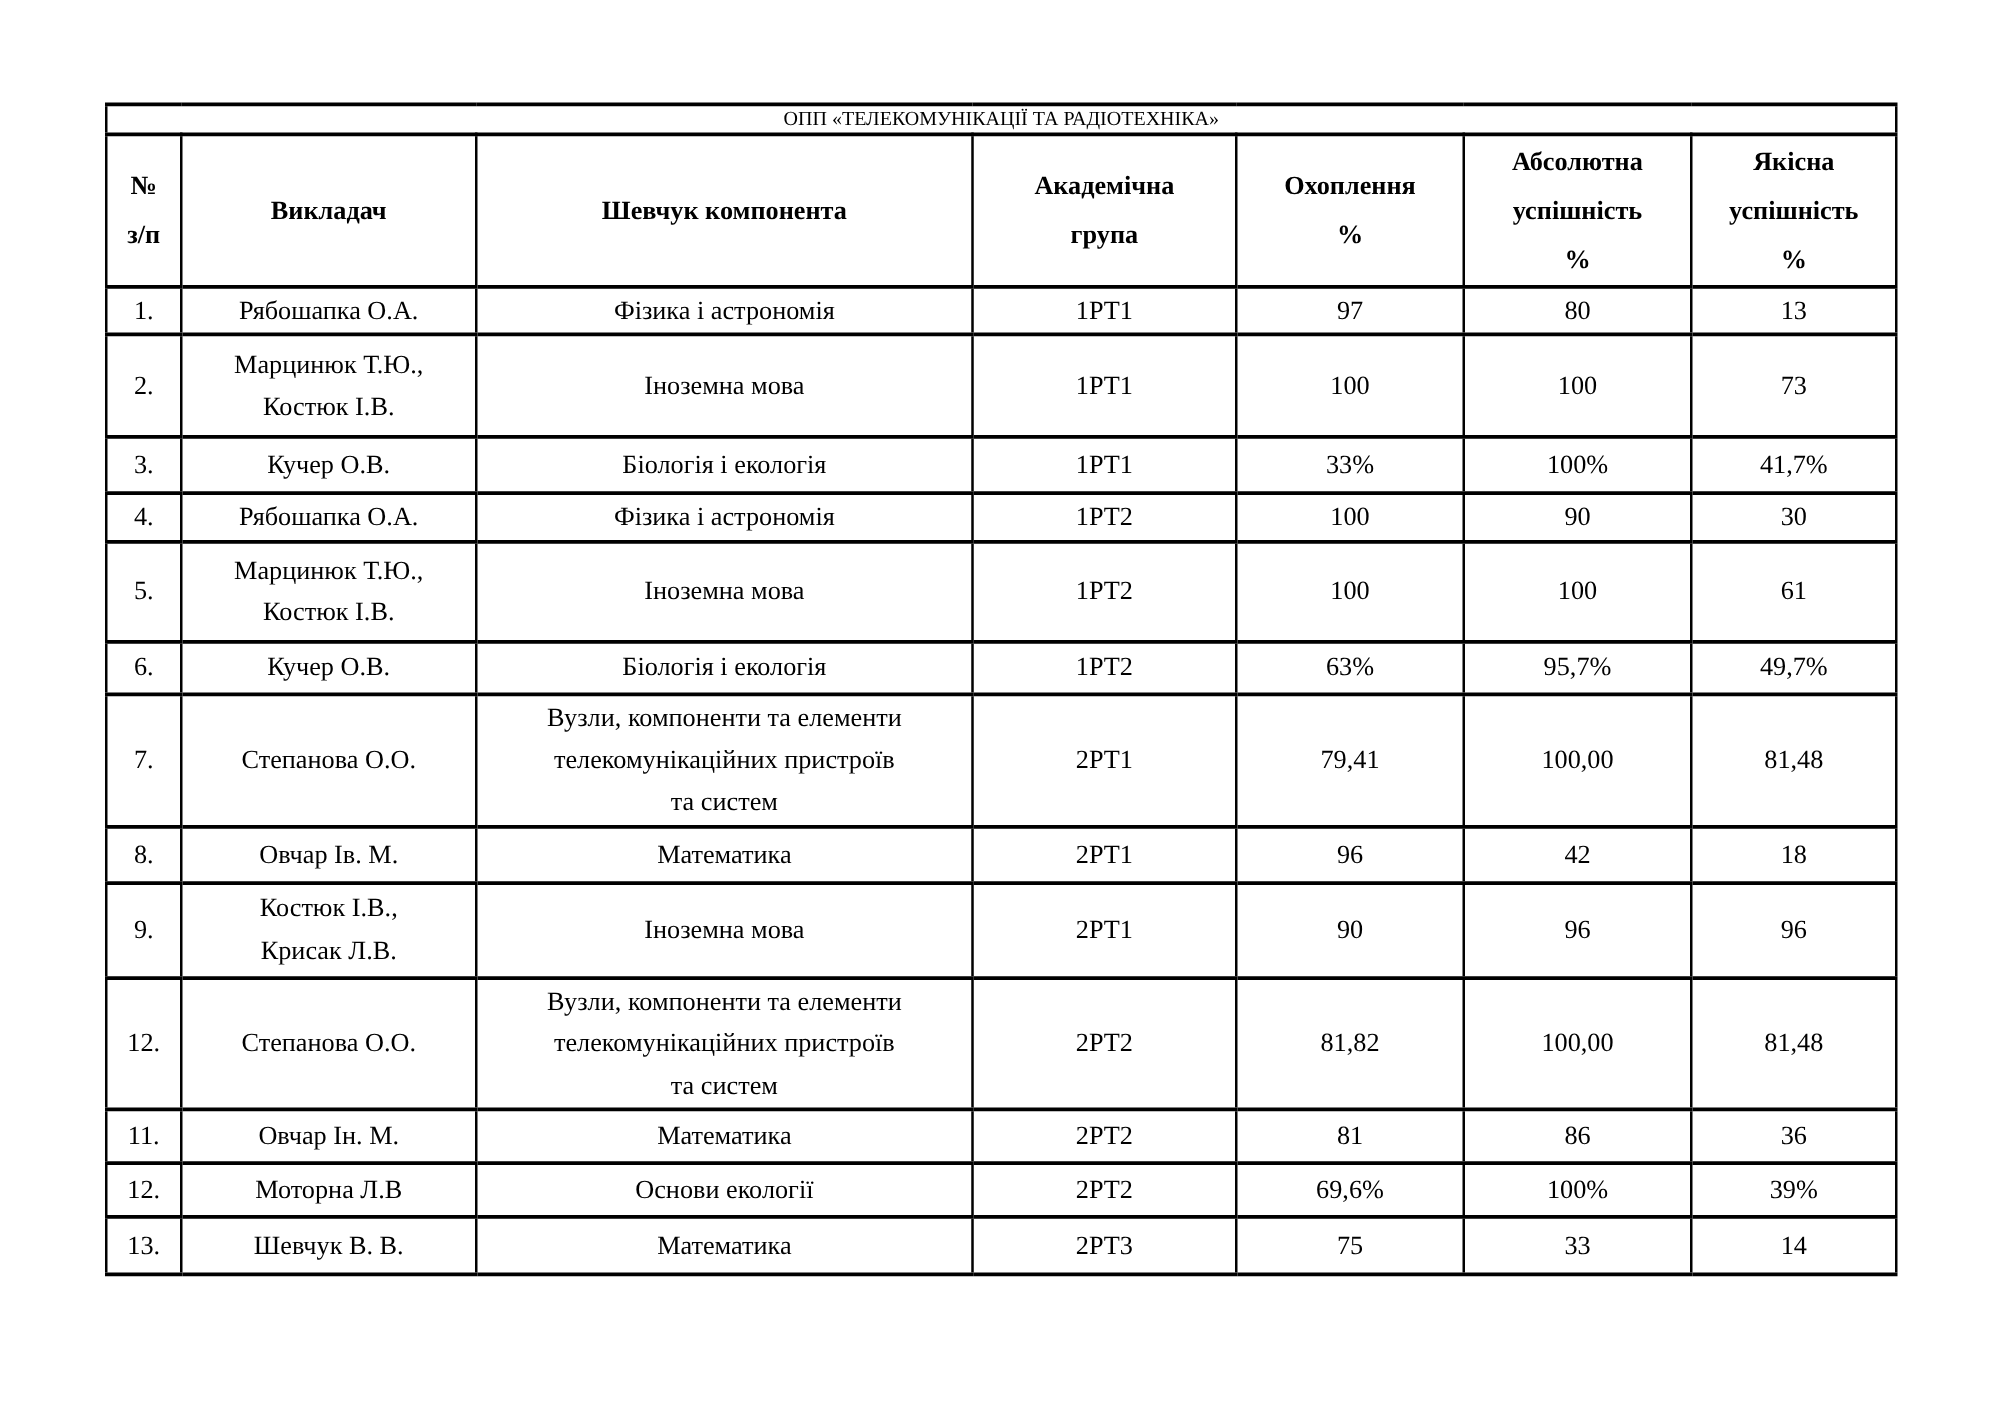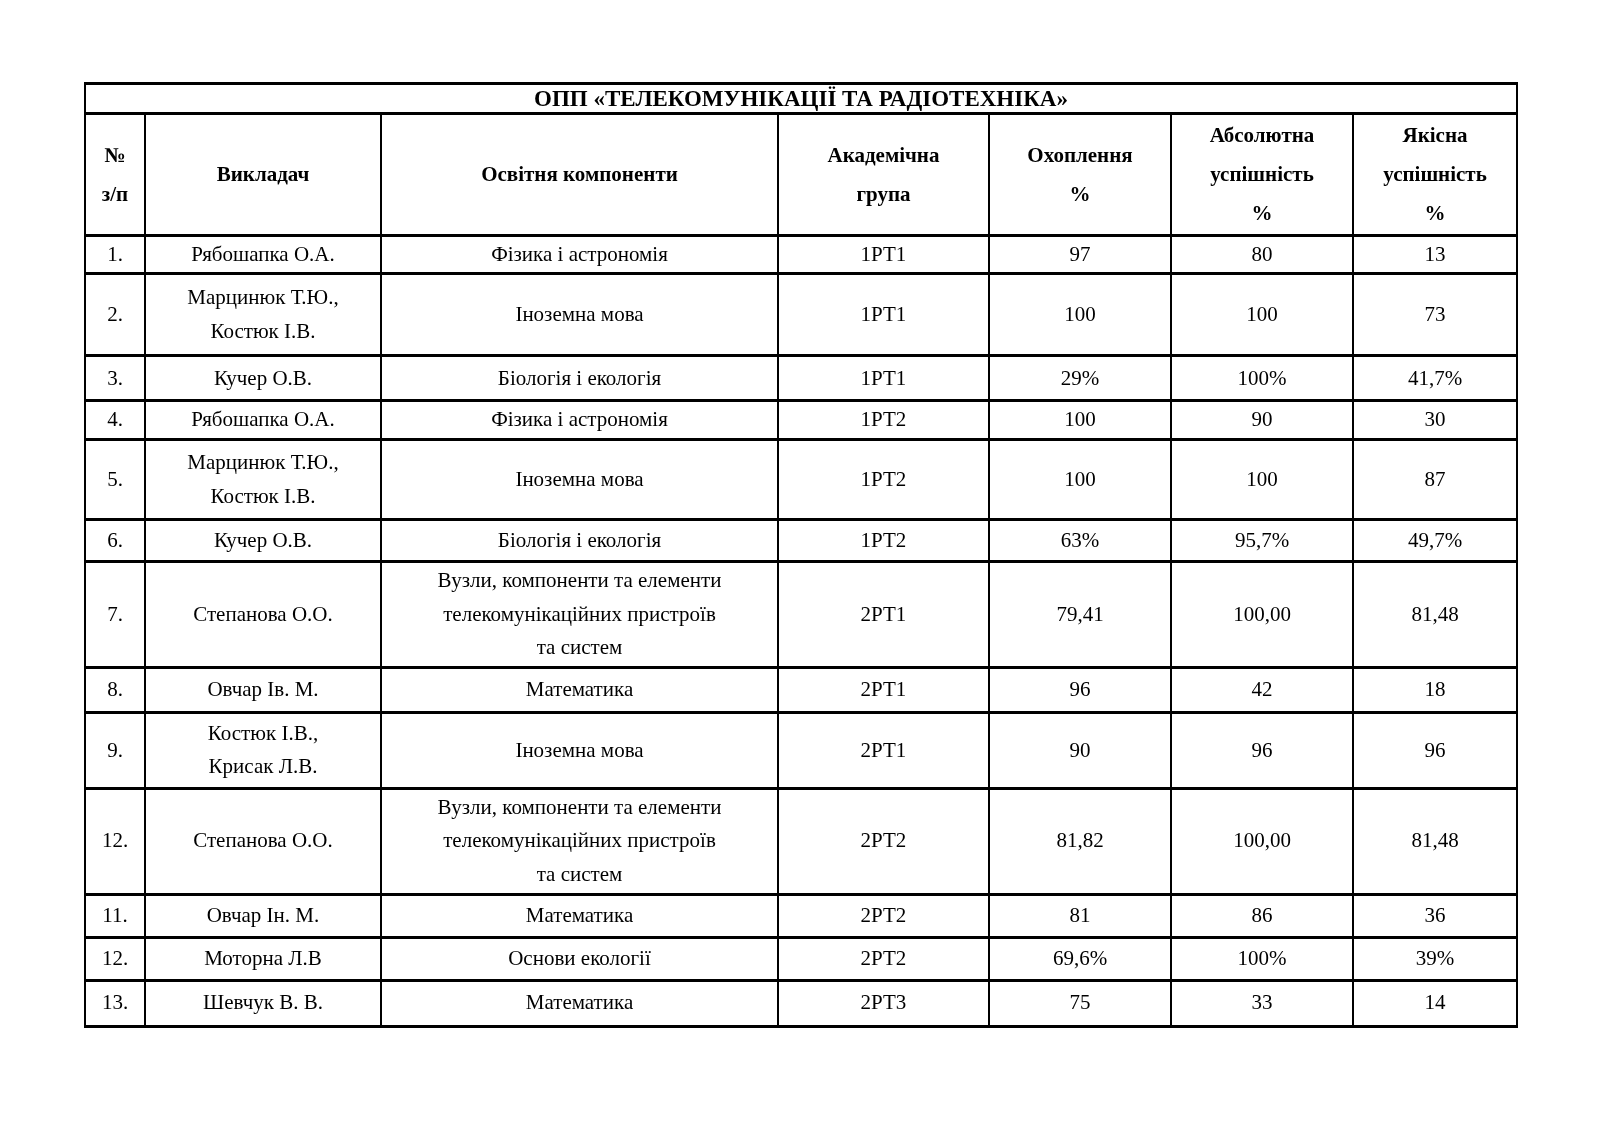--- a/index.html
+++ b/index.html
@@ -35,22 +35,22 @@
     text-align: center;
     vertical-align: middle;
     white-space: pre-line;
     padding: 1px 4px;
     overflow: hidden;
   }
   td.title-cell {
     border: 2px solid #b3b3b3;
     border-bottom: none;
     text-align: left;
-    font-weight: bold;
-    font-size: 23px;
+    font-weight: normal;
+    font-size: 16px;
     padding: 0 4px;
     white-space: nowrap;
     line-height: 1.1;
   }
   table.report th {
     font-weight: bold;
     font-size: 21px;
     line-height: 1.85;
   }
   table.report td.body-cell {
@@ -73,21 +73,21 @@
       <col style="width:164px">
     </colgroup>
     <tbody>
       <tr style="height:24px;">
         <td class="title-cell" colspan="7">ОПП «ТЕЛЕКОМУНІКАЦІЇ ТА РАДІОТЕХНІКА»</td>
       </tr>
       <tr style="height:116px;">
         <th>№
 з/п</th>
         <th>Викладач</th>
-        <th>Освітня компоненти</th>
+        <th>Шевчук компонента</th>
         <th>Академічна
 група</th>
         <th>Охоплення
 %</th>
         <th>Абсолютна
 успішність
 %</th>
         <th>Якісна
 успішність
 %</th>
@@ -111,42 +111,42 @@
           <td class="body-cell">1РТ1</td>
           <td class="body-cell">100</td>
           <td class="body-cell">100</td>
           <td class="body-cell">73</td>
         </tr>
         <tr style="height: 45px;">
           <td class="body-cell">3.</td>
           <td class="body-cell">Кучер О.В.</td>
           <td class="body-cell">Біологія і екологія</td>
           <td class="body-cell">1РТ1</td>
-          <td class="body-cell">29%</td>
+          <td class="body-cell">33%</td>
           <td class="body-cell">100%</td>
           <td class="body-cell">41,7%</td>
         </tr>
         <tr style="height: 37px;">
           <td class="body-cell">4.</td>
           <td class="body-cell">Рябошапка О.А.</td>
           <td class="body-cell">Фізика і астрономія</td>
           <td class="body-cell">1РТ2</td>
           <td class="body-cell">100</td>
           <td class="body-cell">90</td>
           <td class="body-cell">30</td>
         </tr>
         <tr style="height: 80px;">
           <td class="body-cell">5.</td>
           <td class="body-cell">Марцинюк Т.Ю.,
 Костюк І.В.</td>
           <td class="body-cell">Іноземна мова</td>
           <td class="body-cell">1РТ2</td>
           <td class="body-cell">100</td>
           <td class="body-cell">100</td>
-          <td class="body-cell">87</td>
+          <td class="body-cell">61</td>
         </tr>
         <tr style="height: 42px;">
           <td class="body-cell">6.</td>
           <td class="body-cell">Кучер О.В.</td>
           <td class="body-cell">Біологія і екологія</td>
           <td class="body-cell">1РТ2</td>
           <td class="body-cell">63%</td>
           <td class="body-cell">95,7%</td>
           <td class="body-cell">49,7%</td>
         </tr>

